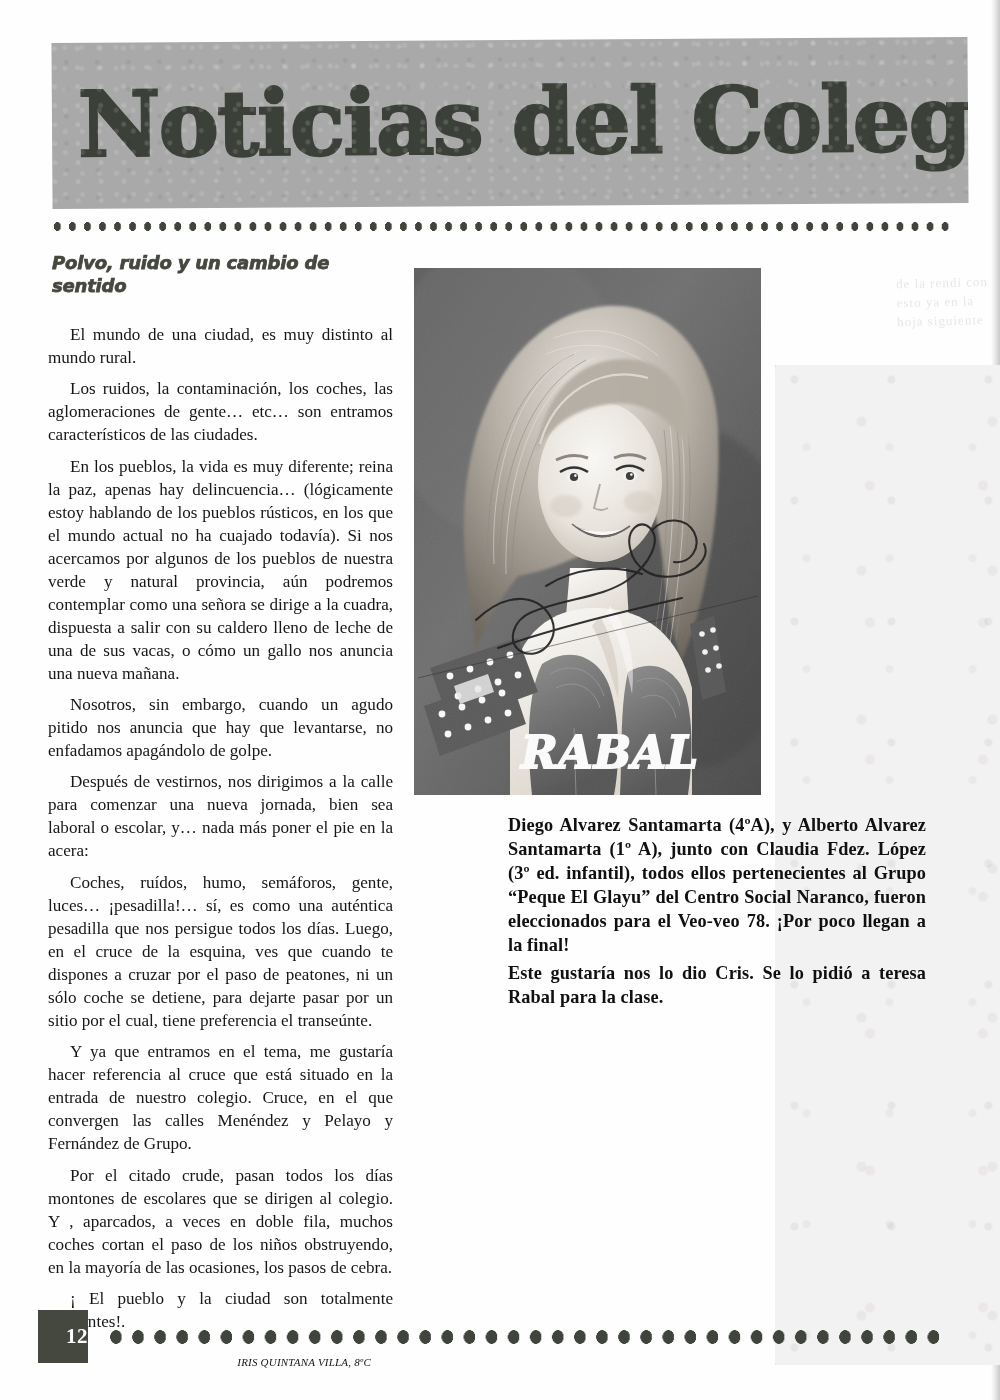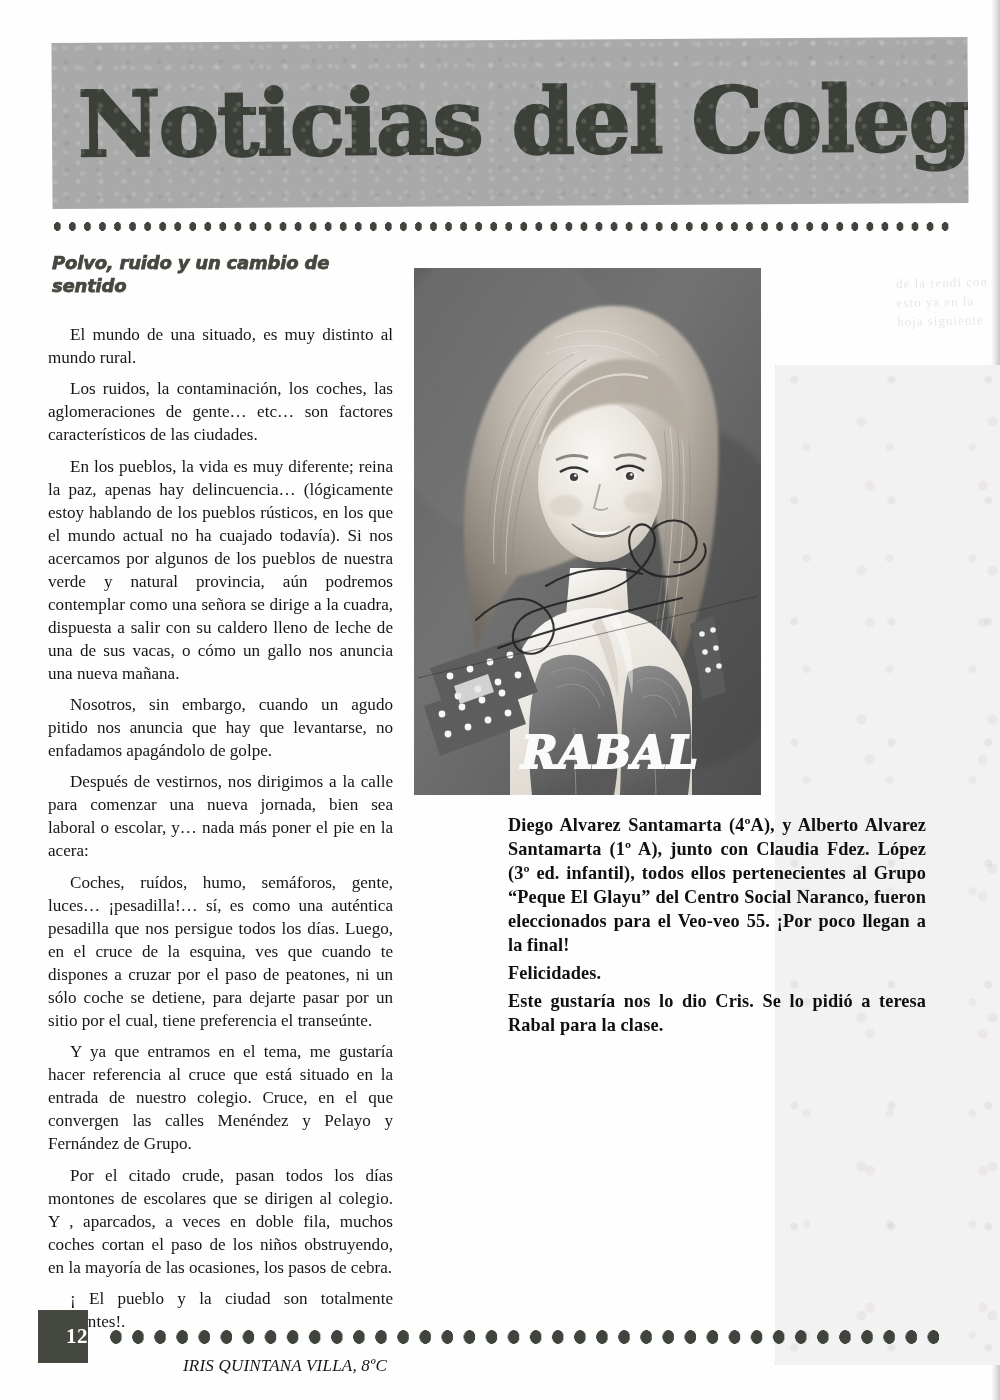--- a/index.html
+++ b/index.html
@@ -113,25 +113,25 @@
   .article-body p {
     margin: 0 0 8.5px 0;
     text-indent: 22px;
     text-align: justify;
     font-size: 17.1px;
     line-height: 1.345;
     font-family: "Liberation Serif", serif;
     color: #161616;
   }
   .article-byline {
-    margin: 22px 0 0 0;
+    margin: 22px 16px 0 0;
     text-align: right;
     padding-right: 6px;
     font-style: italic;
-    font-size: 17px;
+    font-size: 11px;
     letter-spacing: 0.2px;
     font-family: "Liberation Serif", serif;
     color: #161616;
   }
 
   
   .photo-col {
     position: absolute;
     left: 414px;
     top: 268px;
@@ -245,22 +245,22 @@
 
 <div class="masthead">
   <div class="masthead-title">Noticias del Colegio</div>
 </div>
 
 <div class="dot-rule-top"></div>
 
 <div class="article-col">
   <h2 class="article-headline">Polvo, ruido y un cambio de sentido</h2>
   <div class="article-body">
-    <p>El mundo de una situado, es muy distinto al mundo rural.</p>
-    <p>Los ruidos, la contaminación, los coches, las aglomeraciones de gente… etc… son factores característicos de las ciudades.</p>
+    <p>El mundo de una ciudad, es muy distinto al mundo rural.</p>
+    <p>Los ruidos, la contaminación, los coches, las aglomeraciones de gente… etc… son entramos característicos de las ciudades.</p>
     <p>En los pueblos, la vida es muy diferente; reina la paz, apenas hay delincuencia… (lógicamente estoy hablando de los pueblos rústicos, en los que el mundo actual no ha cuajado todavía). Si nos acercamos por algunos de los pueblos de nuestra verde y natural provincia, aún podremos contemplar como una señora se dirige a la cuadra, dispuesta a salir con su caldero lleno de leche de una de sus vacas, o cómo un gallo nos anuncia una nueva mañana.</p>
     <p>Nosotros, sin embargo, cuando un agudo pitido nos anuncia que hay que levantarse, no enfadamos apagándolo de golpe.</p>
     <p>Después de vestirnos, nos dirigimos a la calle para comenzar una nueva jornada, bien sea laboral o escolar, y… nada más poner el pie en la acera:</p>
     <p>Coches, ruídos, humo, semáforos, gente, luces… ¡pesadilla!… sí, es como una auténtica pesadilla que nos persigue todos los días. Luego, en el cruce de la esquina, ves que cuando te dispones a cruzar por el paso de peatones, ni un sólo coche se detiene, para dejarte pasar por un sitio por el cual, tiene preferencia el transeúnte.</p>
     <p>Y ya que entramos en el tema, me gustaría hacer referencia al cruce que está situado en la entrada de nuestro colegio. Cruce, en el que convergen las calles Menéndez y Pelayo y Fernández de Grupo.</p>
     <p>Por el citado crude, pasan todos los días montones de escolares que se dirigen al colegio. Y , aparcados, a veces en doble fila, muchos coches cortan el paso de los niños obstruyendo, en la mayoría de las ocasiones, los pasos de cebra.</p>
     <p>¡ El pueblo y la ciudad son totalmente diferentes!.</p>
   </div>
   <p class="article-byline">IRIS QUINTANA VILLA, 8ºC</p>
 </div>
@@ -430,22 +430,21 @@
         <path d="M238 262 C252 248 272 250 280 264 C288 280 276 296 260 294"></path>
       </g>
 
       <path d="M4 410 L344 328" stroke="#2b2b2b" stroke-width="0.9" opacity="0.6" fill="none"></path>
 
       <rect x="0" y="0" width="347" height="527" filter="url(#grain)" opacity="0.5"></rect>
     </svg>
   </div>
 
   <div class="photo-caption">
-    <p>Diego Alvarez Santamarta (4ºA), y Alberto Alvarez Santamarta (1º A), junto con Claudia Fdez. López (3º ed. infantil), todos ellos pertenecientes al Grupo “Peque El Glayu” del Centro Social Naranco,  fueron eleccionados para el Veo-veo 55. ¡Por poco llegan a la final!</p>
-    <p class="nojust">Felicidades.</p>
+    <p>Diego Alvarez Santamarta (4ºA), y Alberto Alvarez Santamarta (1º A), junto con Claudia Fdez. López (3º ed. infantil), todos ellos pertenecientes al Grupo “Peque El Glayu” del Centro Social Naranco,  fueron eleccionados para el Veo-veo 78. ¡Por poco llegan a la final!</p>
     <p>Este gustaría nos lo dio Cris. Se lo pidió a teresa Rabal para la clase.</p>
   </div>
 </div>
 
 <div class="page-number-box">
   <span>12</span>
 </div>
 <div class="dot-rule-bottom"></div>
 
 </body></html>

